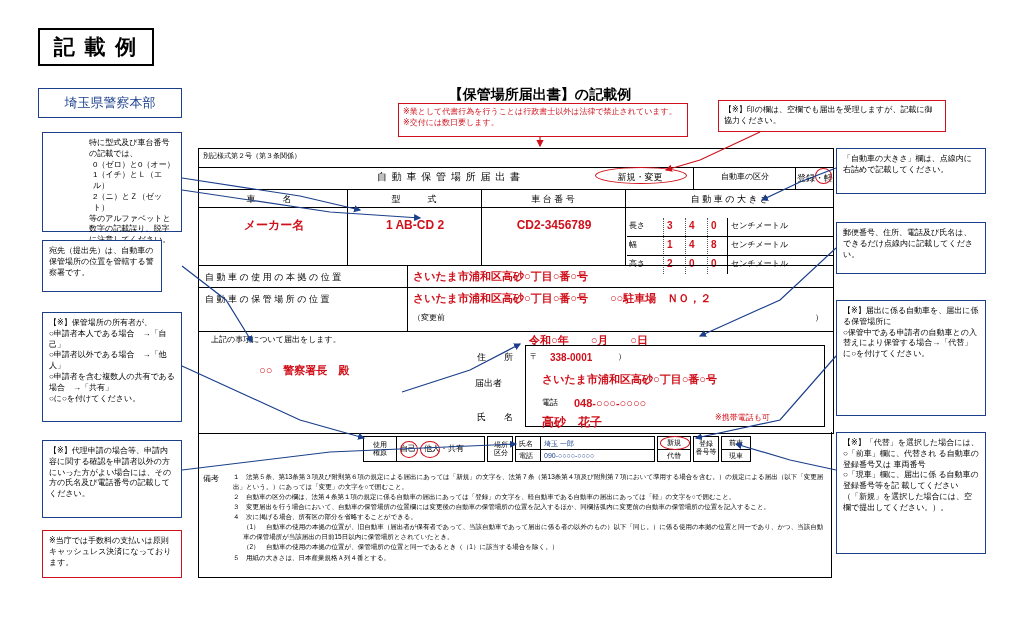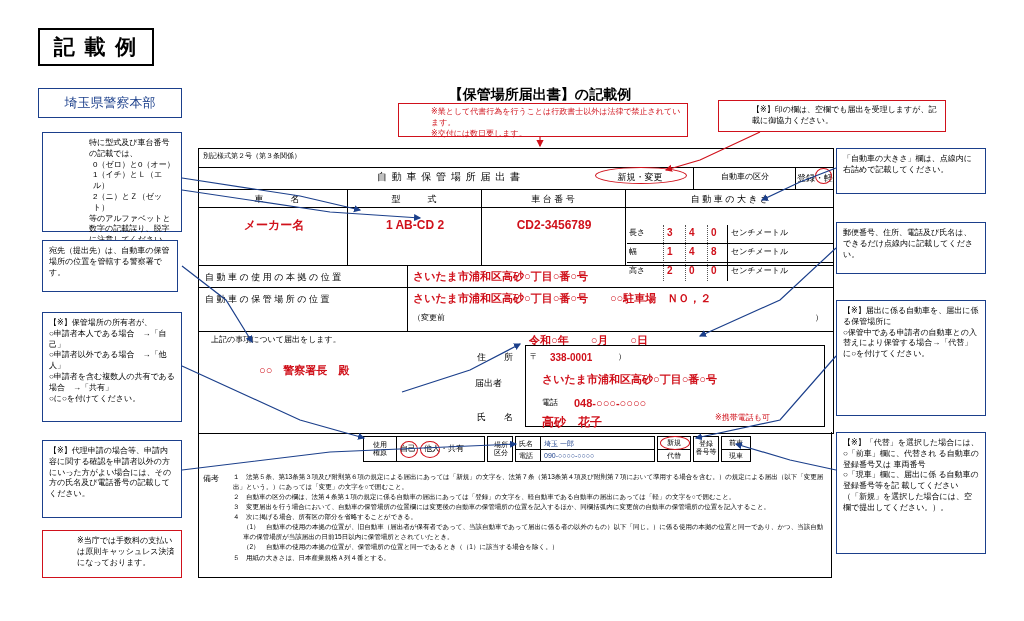--- a/index.html
+++ b/index.html
@@ -7,21 +7,21 @@
     width:1024px;height:621px;
     background:#fff;
     font-family:"Liberation Sans","DejaVu Sans",sans-serif;
     color:#000;
     position:relative;
     overflow:hidden;
   }
   .sheet{position:absolute;inset:0;}
   .abs{position:absolute;box-sizing:border-box;}
   .bx{border:1px solid #1b3f8b;background:#fff;}
-  .bx-red{border:1px solid #d0111b;background:#fff;padding-left:28px;}
+  .bx-red{border:1px solid #d0111b;background:#fff;}
   .red{color:#d0111b;}
   .t9{font-size:9px;line-height:1.35;}
   .t8{font-size:8px;line-height:1.35;}
   .t7{font-size:7px;line-height:1.3;}
   .t10{font-size:10px;line-height:1.4;}
   .t11{font-size:11px;line-height:1.4;}
   .t12{font-size:12px;line-height:1.4;}
   .pad{padding:4px 5px;}
   .center{text-align:center;}
   
@@ -82,21 +82,21 @@
       <div>特に型式及び車台番号の記載では、</div>
       <div style="margin-left:4px;">
         <div>0（ゼロ）と0（オー）</div>
         <div>1（イチ）とＬ（エル）</div>
         <div>2（ニ）とＺ（ゼット）</div>
       </div>
       <div>等のアルファベットと数字の記載誤り、脱字に注意してください。</div>
     </div>
   </div>
 
-  <div class="abs bx" style="left:42px;top:240px;width:136px;height:52px;">
+  <div class="abs bx" style="left:42px;top:240px;width:120px;height:52px;">
     <div class="pad t8" style="padding:5px 6px;">宛先（提出先）は、自動車の保管場所の位置を管轄する警察署です。</div>
   </div>
 
   <div class="abs bx" style="left:42px;top:312px;width:140px;height:110px;">
     <div class="pad t8" style="padding:5px 6px;">
       <div>【※】保管場所の所有者が、</div>
       <div>○申請者本人である場合　→「自己」</div>
       <div>○申請者以外である場合　→「他人」</div>
       <div>○申請者を含む複数人の共有である場合　→「共有」</div>
       <div>○に○を付けてください。</div>
@@ -148,37 +148,37 @@
     <div class="cell t10 center" style="left:110px;top:21px;width:280px;letter-spacing:1px;">自 動 車 保 管 場 所 届 出 書</div>
     <div class="cell t9 center" style="left:398px;top:22px;width:86px;">新規・変更</div>
     <div class="ellipse" style="left:396px;top:18px;width:92px;height:17px;"></div>
     <div class="ln vline" style="left:494px;top:18px;height:22px;"></div>
     <div class="cell t8 center" style="left:498px;top:23px;width:96px;">自動車の区分</div>
     <div class="ln vline" style="left:596px;top:18px;height:22px;"></div>
     <div class="cell t9 center" style="left:598px;top:23px;width:36px;">登録・軽</div>
     <div class="ellipse" style="left:616px;top:19px;width:17px;height:16px;"></div>
     <div class="ln hline" style="left:0;top:40px;width:634px;"></div>
 
-    <div class="cell t9 center" style="left:8px;top:44px;width:140px;">車　　　名</div>
+    <div class="cell t9 center" style="left:0;top:44px;width:140px;">車　　　名</div>
     <div class="ln vline" style="left:148px;top:40px;height:18px;"></div>
     <div class="cell t9 center" style="left:150px;top:44px;width:130px;">型　　　式</div>
     <div class="ln vline" style="left:282px;top:40px;height:18px;"></div>
     <div class="cell t9 center" style="left:284px;top:44px;width:140px;">車 台 番 号</div>
     <div class="ln vline" style="left:426px;top:40px;height:76px;"></div>
     <div class="cell t9 center" style="left:428px;top:44px;width:206px;">自 動 車 の 大 き さ</div>
     <div class="ln hline" style="left:0;top:58px;width:634px;"></div>
 
     <div class="cell hand t12 center" style="left:4px;top:68px;width:142px;">メーカー名</div>
     <div class="ln vline" style="left:148px;top:58px;height:58px;"></div>
     <div class="cell hand t12 center" style="left:150px;top:68px;width:132px;">1 AB-CD 2</div>
     <div class="ln vline" style="left:282px;top:58px;height:58px;"></div>
     <div class="cell hand t12 center" style="left:284px;top:68px;width:142px;">CD2-3456789</div>
 
     <div class="cell" style="left:428px;top:58px;width:206px;height:58px;">
-      <div style="position:absolute;left:0;top:18px;width:206px;height:56px;">
+      <div style="position:absolute;left:0;top:11px;width:206px;height:56px;">
         <div style="position:absolute;left:0;top:0px;width:206px;height:18px;">
           <span class="t8" style="position:absolute;left:2px;top:3px;">長さ</span>
           <span class="hand t10" style="position:absolute;left:40px;top:1px;">3</span>
           <span class="hand t10" style="position:absolute;left:62px;top:1px;">4</span>
           <span class="hand t10" style="position:absolute;left:84px;top:1px;">0</span>
           <span class="t8" style="position:absolute;left:104px;top:3px;">センチメートル</span>
         </div>
         <div style="position:absolute;left:0;top:19px;width:206px;height:18px;">
           <span class="t8" style="position:absolute;left:2px;top:3px;">幅</span>
           <span class="hand t10" style="position:absolute;left:40px;top:1px;">1</span>

